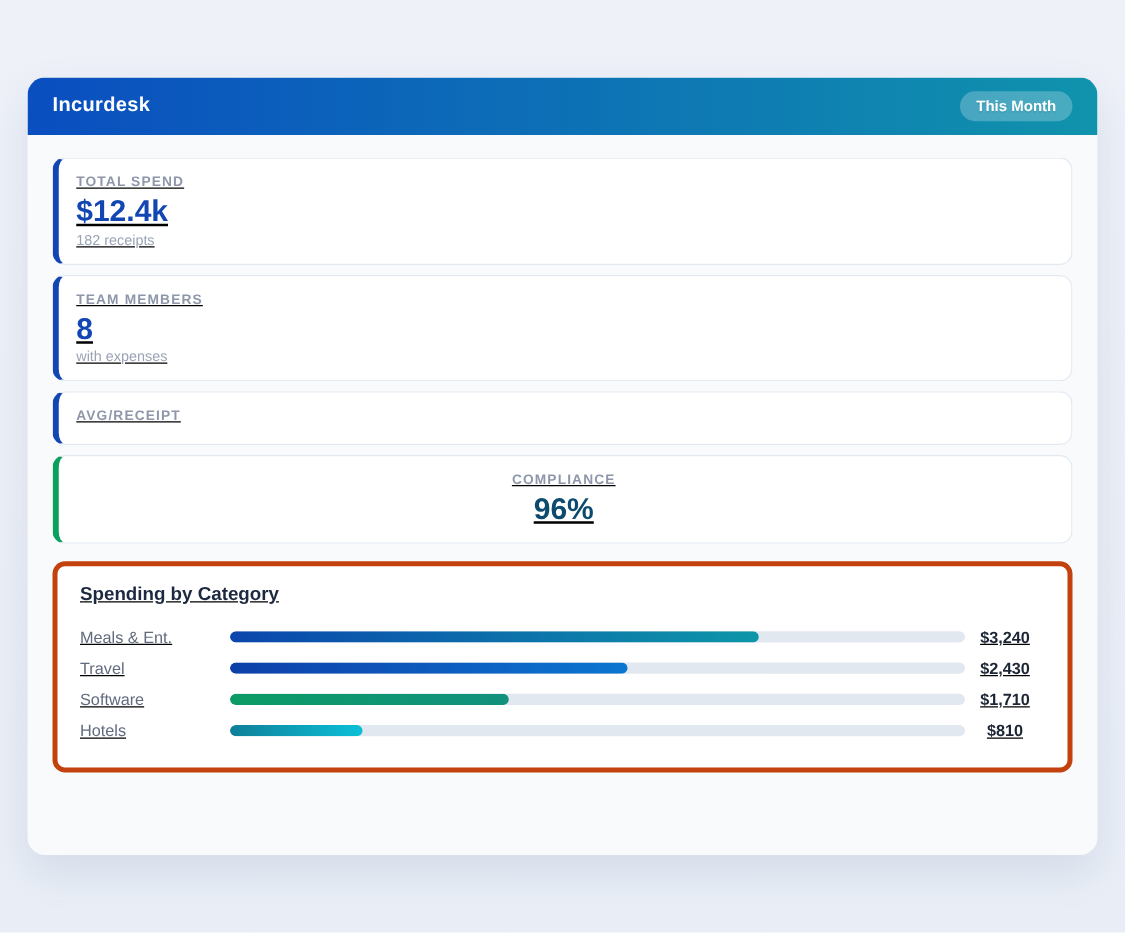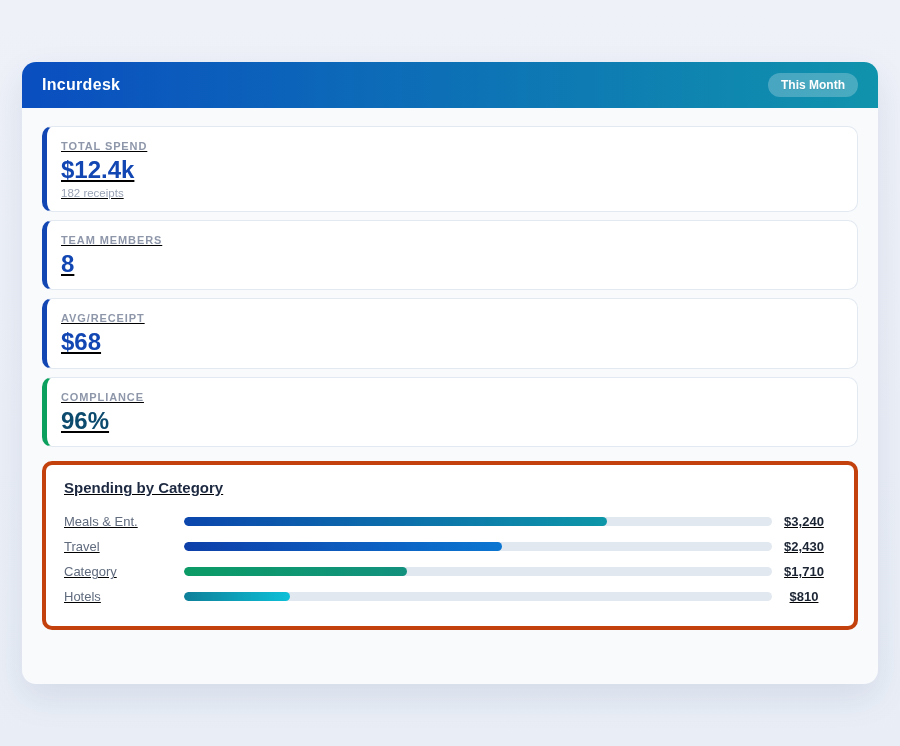--- a/index.html
+++ b/index.html
@@ -129,27 +129,27 @@
 
   <div class="panel-body">
     <div class="stat-card" style="border-left-color: rgb(18, 71, 179);">
       <div class="stat-label">TOTAL SPEND</div>
       <div class="stat-value" style="color: rgb(18, 71, 179);">$12.4k</div>
       <div class="stat-sub">182 receipts</div>
     </div>
     <div class="stat-card" style="border-left-color: rgb(18, 71, 179);">
       <div class="stat-label">TEAM MEMBERS</div>
       <div class="stat-value" style="color: rgb(18, 71, 179);">8</div>
+      <div class="stat-sub">with expenses</div>
     </div>
     <div class="stat-card" style="border-left-color: rgb(18, 71, 179);">
       <div class="stat-label">AVG/RECEIPT</div>
-      <div class="stat-value" style="color: rgb(18, 71, 179);">$68</div>
 
     </div>
-    <div class="stat-card" style="border-left-color: rgb(12, 160, 94);">
+    <div class="stat-card" style="border-left-color: rgb(12, 160, 94); text-align: center;">
       <div class="stat-label">COMPLIANCE</div>
       <div class="stat-value" style="color: #0c4a6e;">96%</div>
 
     </div>
 
     <div class="chart-card">
       <div class="chart-title">Spending by Category</div>
       <div id="bar-rows">
           <div class="chart-row">
             <div class="chart-row-label">Meals &amp; Ent.</div>
@@ -159,21 +159,21 @@
             <div class="chart-row-value">$3,240</div>
           </div>
           <div class="chart-row">
             <div class="chart-row-label">Travel</div>
             <div class="bar-track" style="background: rgb(226, 232, 240);">
               <div class="bar-fill" style="width: 54%; background: linear-gradient(90deg, rgb(14, 63, 169), rgb(11, 118, 209));"></div>
             </div>
             <div class="chart-row-value">$2,430</div>
           </div>
           <div class="chart-row">
-            <div class="chart-row-label">Category</div>
+            <div class="chart-row-label">Software</div>
             <div class="bar-track" style="background: rgb(226, 232, 240);">
               <div class="bar-fill" style="width: 38%; background: linear-gradient(90deg, rgb(12, 155, 102), rgb(18, 145, 126));"></div>
             </div>
             <div class="chart-row-value">$1,710</div>
           </div>
           <div class="chart-row">
             <div class="chart-row-label">Hotels</div>
             <div class="bar-track" style="background: rgb(226, 232, 240);">
               <div class="bar-fill" style="width: 18%; background: linear-gradient(90deg, rgb(15, 127, 153), rgb(12, 192, 216));"></div>
             </div>

